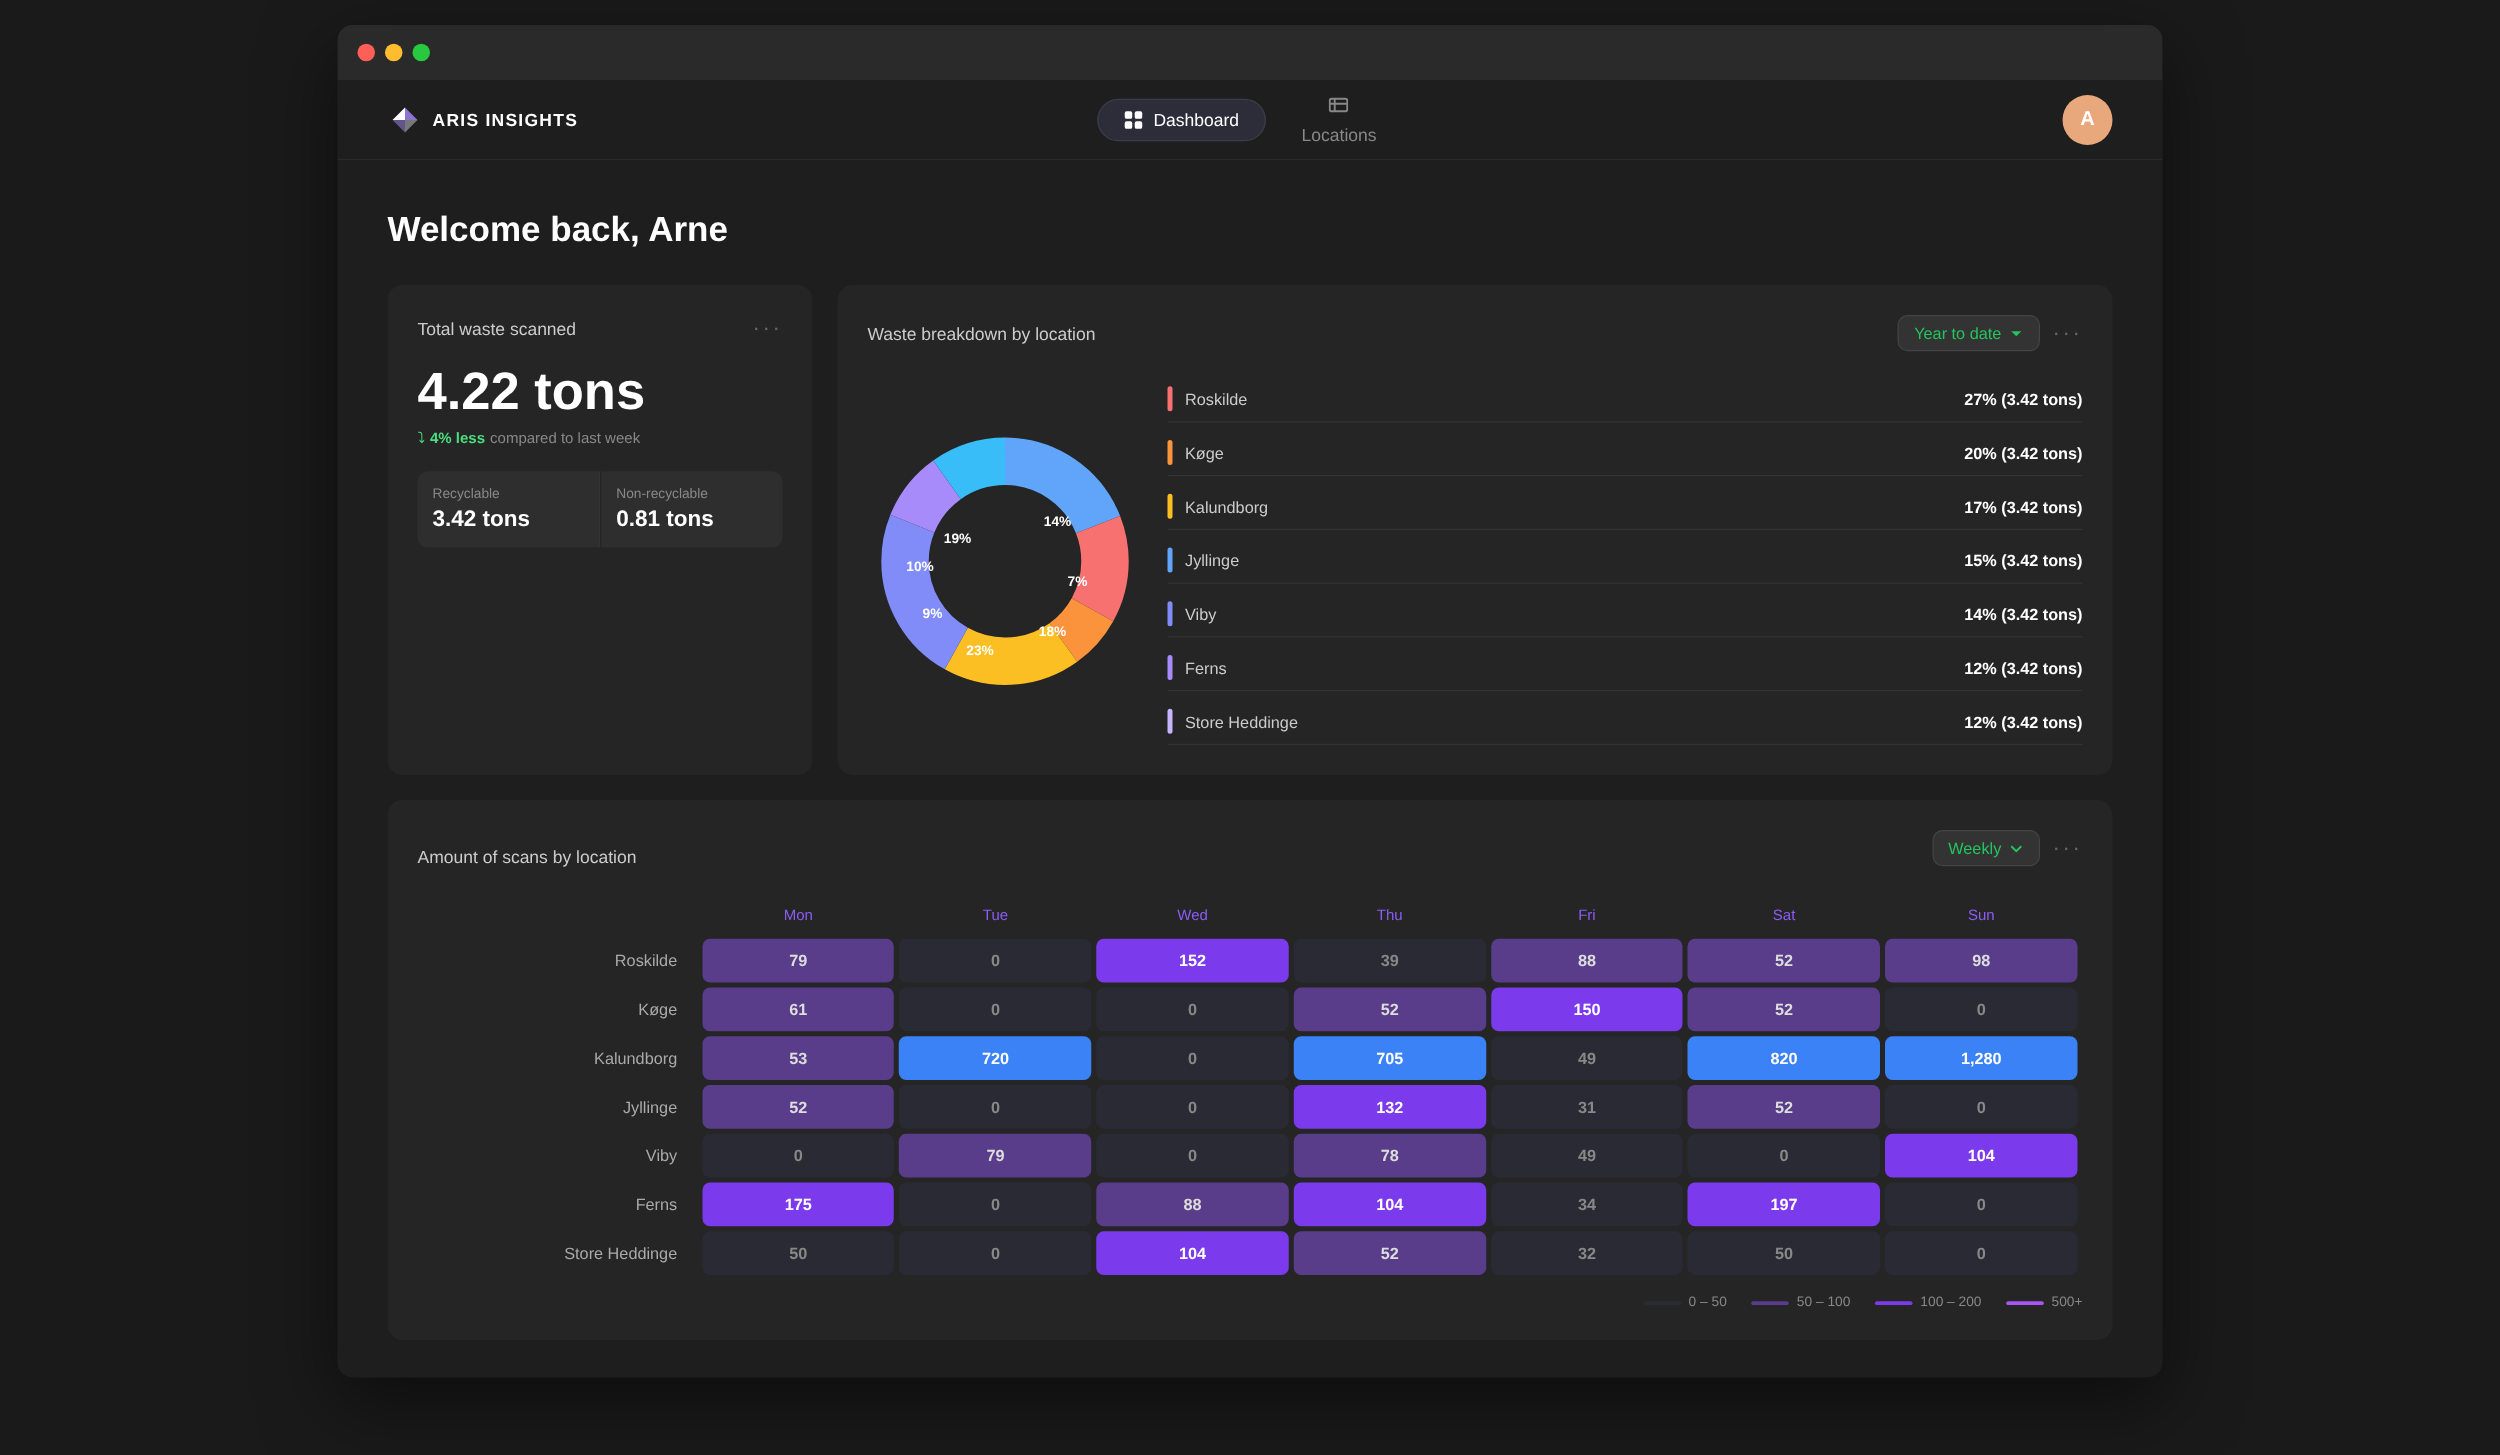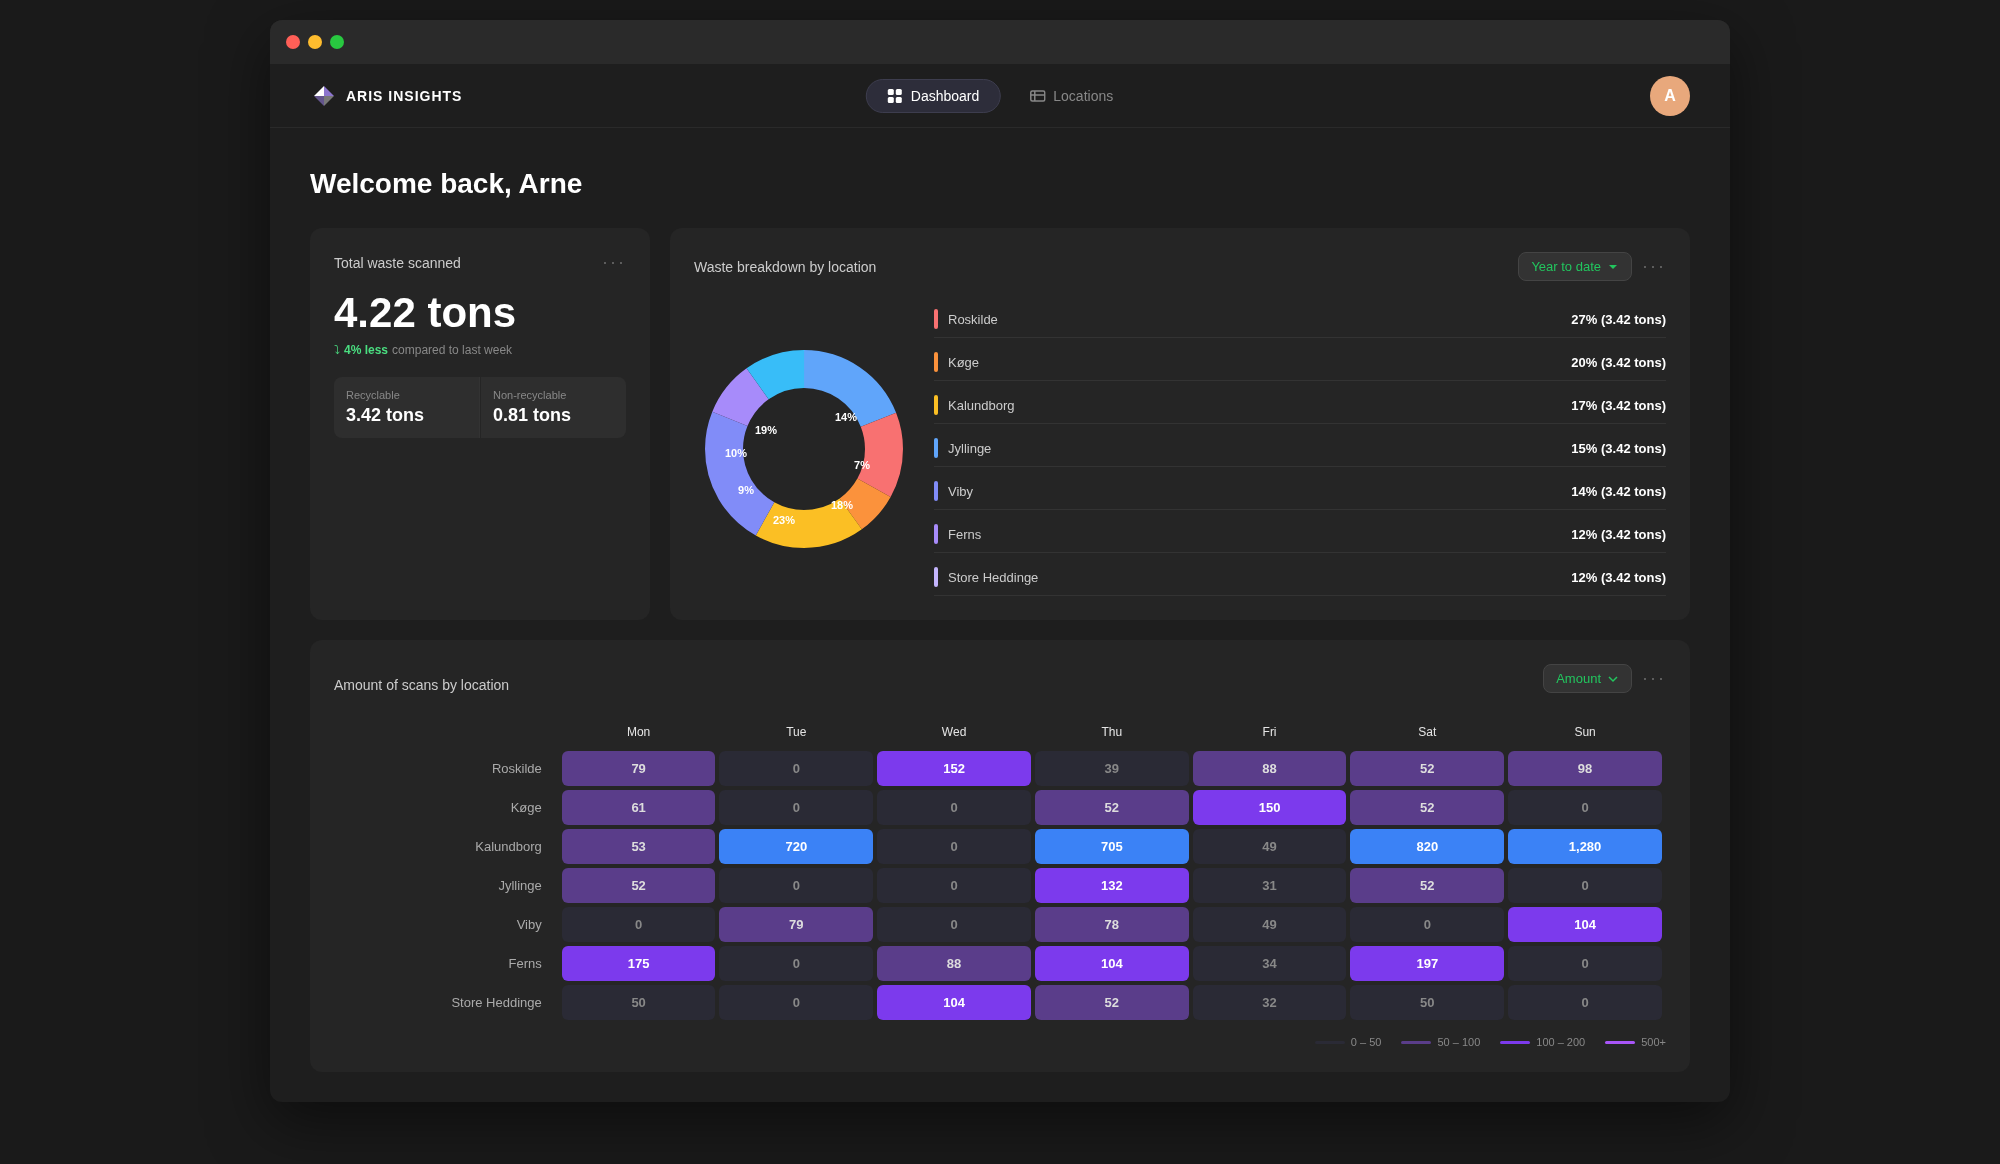--- a/index.html
+++ b/index.html
@@ -75,20 +75,21 @@
     }
     .nav-btn.active {
       background: #2d2d3a;
       color: #fff;
       border: 1px solid #3d3d4e;
     }
     .nav-btn.inactive {
       background: transparent;
       color: #888;
       border: 1px solid transparent;
+      flex-direction: column;
     }
     .avatar {
       width: 40px;
       height: 40px;
       border-radius: 50%;
       background: #e8a87c;
       display: flex;
       align-items: center;
       justify-content: center;
       font-weight: 700;
@@ -316,21 +317,21 @@
       align-items: center;
       gap: 10px;
     }
     .grid-table {
       width: 100%;
       border-collapse: separate;
       border-spacing: 4px;
     }
     .grid-table th {
       font-size: 12px;
-      color: #e5e5e5;
+      color: #8b5cf6;
       font-weight: 500;
       padding: 8px 12px;
       text-align: center;
     }
     .grid-table th.row-header {
       text-align: right;
     }
     .grid-table td {
       text-align: center;
       padding: 10px 8px;
@@ -548,21 +549,21 @@
           </div>
         </div>
       </div>
     </div>
 
     <div class="scans-card">
       <div class="scans-header">
         <span class="scans-title">Amount of scans by location</span>
         <div class="scans-controls">
           <button class="dropdown-btn">
-            <span>Amount</span>
+            <span>Weekly</span>
             <svg width="12" height="12" viewBox="0 0 12 12" fill="currentColor">
               <path d="M2 4l4 4 4-4" stroke="currentColor" stroke-width="1.5" fill="none"></path>
             </svg>
           </button>
           <span class="dots-menu">···</span>
         </div>
       </div>
 
       <table class="grid-table">
         <thead>

